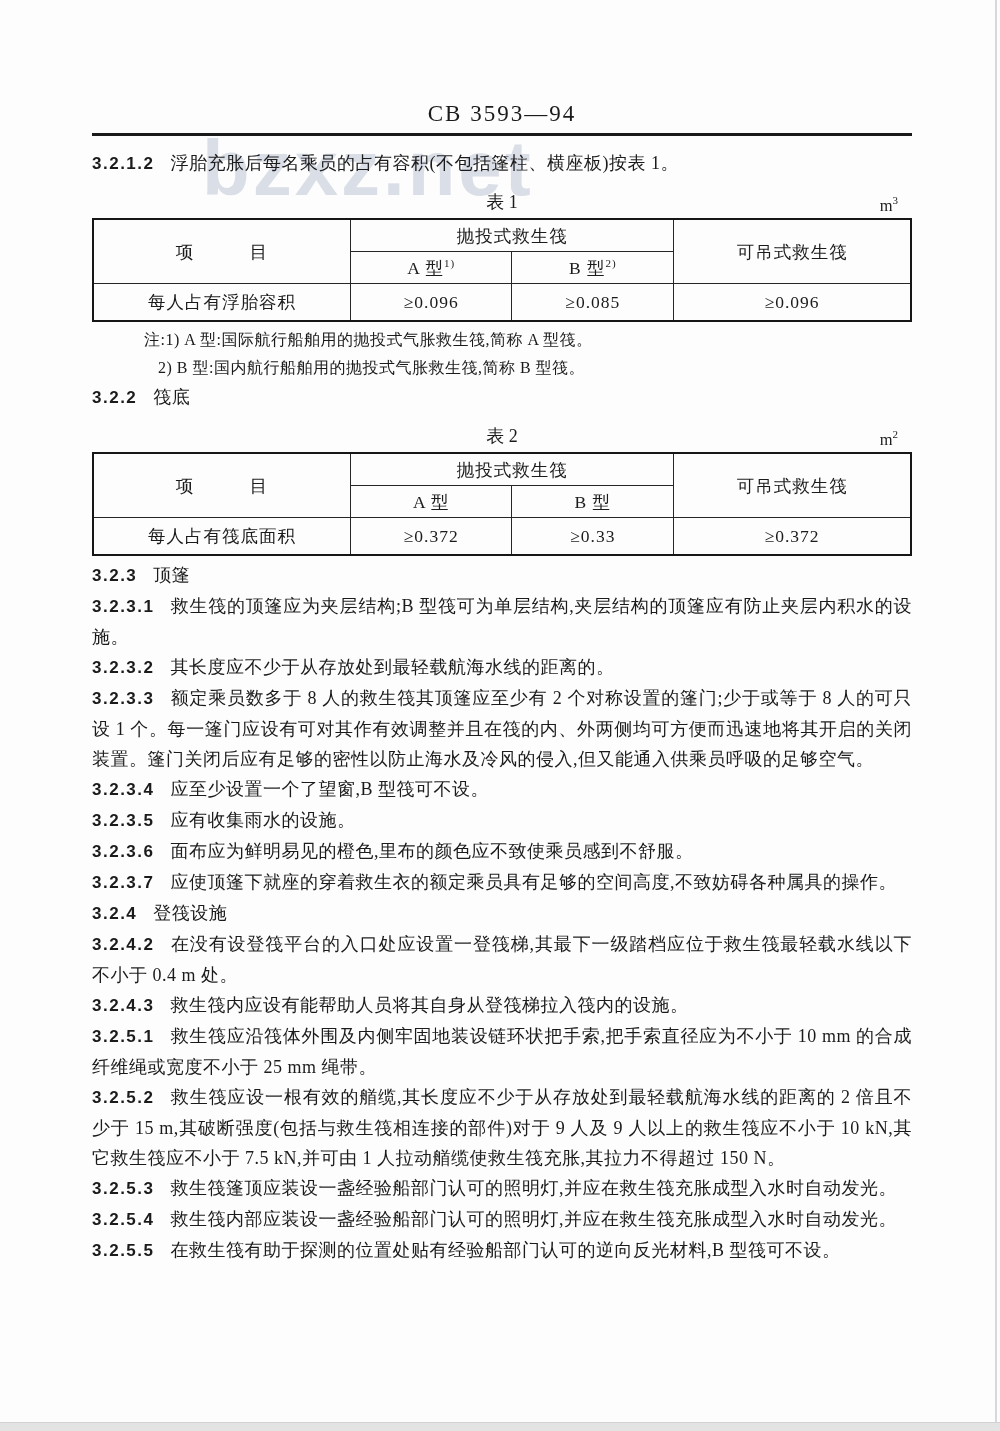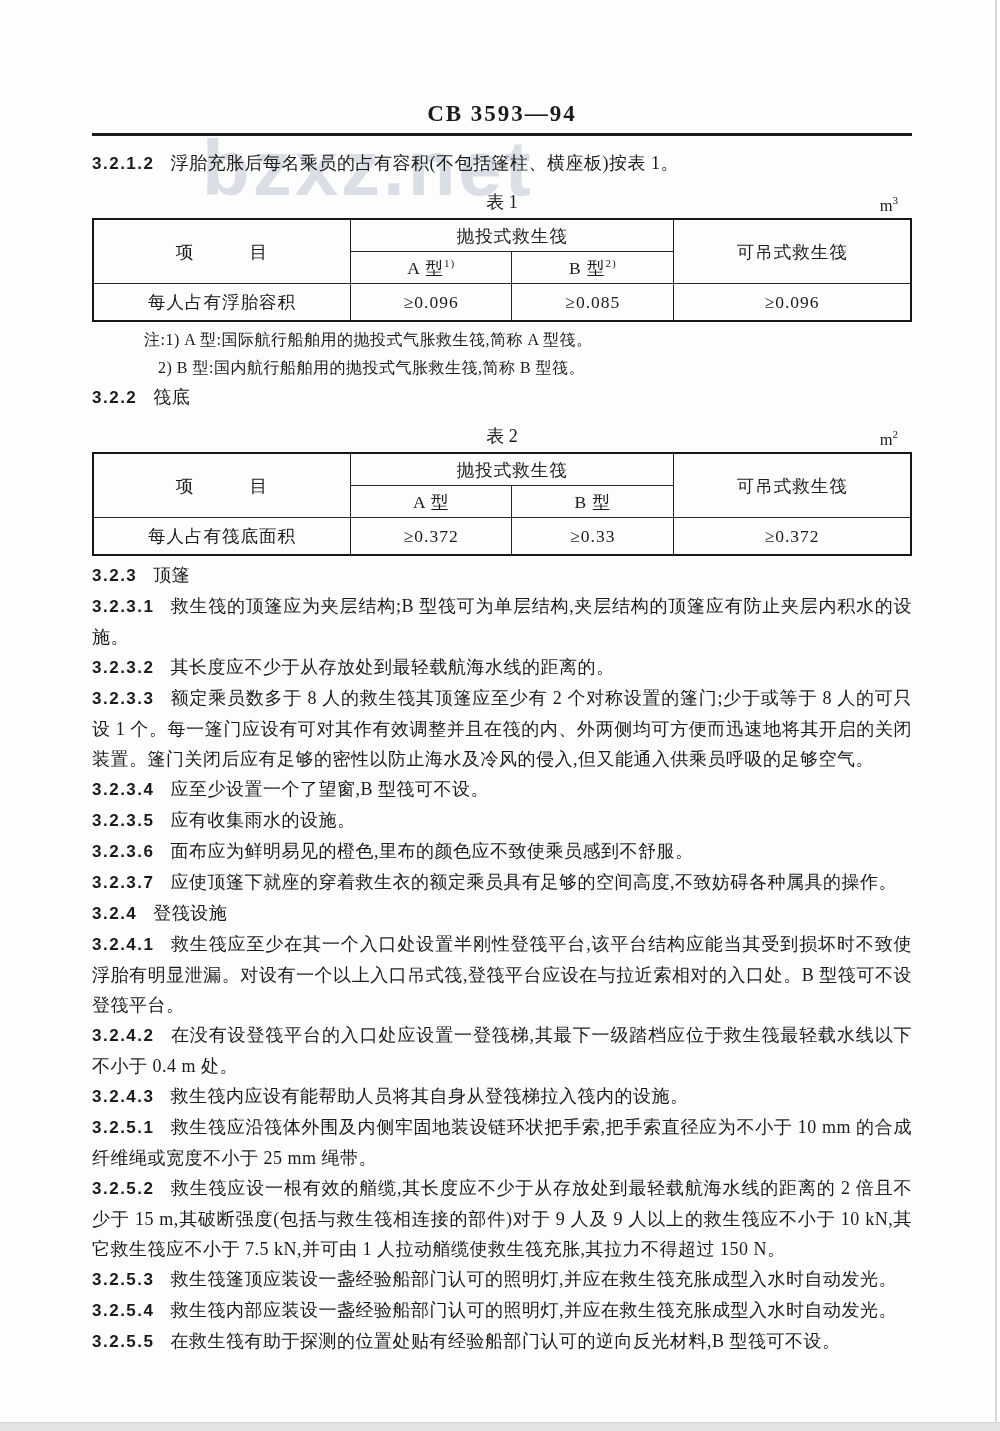--- a/index.html
+++ b/index.html
@@ -12,21 +12,21 @@
   .edge-right { position:absolute; top:0; right:3px; width:2px; height:100%; background:#d8d8d8; }
   .edge-bottom { position:absolute; left:0; bottom:0; width:100%; height:8px; background:#e3e3e3; border-top:1px solid #d2d2d2; }
   .watermark {
     position:absolute; left:202px; top:123px; z-index:0;
     font-family:"Liberation Sans","DejaVu Sans",sans-serif;
     font-size:78px; font-weight:bold; letter-spacing:3px;
     color:rgba(165,176,198,0.40); user-select:none;
   }
   .content { position:relative; z-index:1; padding:100px 88px 0 92px; }
   .doc-title {
-    text-align:center; font-size:23px; font-weight:bold; letter-spacing:2px;
+    text-align:center; font-size:23px; font-weight:normal; letter-spacing:2px;
     line-height:28px; font-family:"Liberation Serif",serif;
   }
   .head-rule { border:none; border-top:3px solid #1a1a1a; margin:5px 0 12px 0; }
   .para { font-size:18px; line-height:30px; text-align:justify; letter-spacing:0.5px; }
   .para .num {
     font-family:"Liberation Sans","DejaVu Sans",sans-serif;
     font-weight:bold; font-size:17px; letter-spacing:1.5px; margin-right:16px;
   }
   .note { font-size:16px; line-height:28px; padding-left:52px; letter-spacing:0.5px; }
   .note.second { padding-left:66px; }
@@ -150,23 +150,20 @@
     <div class="para">
       <span class="num">3.2.3.6</span><span>面布应为鲜明易见的橙色,里布的颜色应不致使乘员感到不舒服。</span>
     </div>
     <div class="para">
       <span class="num">3.2.3.7</span><span>应使顶篷下就座的穿着救生衣的额定乘员具有足够的空间高度,不致妨碍各种属具的操作。</span>
     </div>
     <div class="para">
       <span class="num">3.2.4</span><span>登筏设施</span>
     </div>
     <div class="para">
-      <span class="num">3.2.4.1</span><span>救生筏应至少在其一个入口处设置半刚性登筏平台,该平台结构应能当其受到损坏时不致使浮胎有明显泄漏。对设有一个以上入口吊式筏,登筏平台应设在与拉近索相对的入口处。B 型筏可不设登筏平台。</span>
-    </div>
-    <div class="para">
       <span class="num">3.2.4.2</span><span>在没有设登筏平台的入口处应设置一登筏梯,其最下一级踏档应位于救生筏最轻载水线以下不小于 0.4 m 处。</span>
     </div>
     <div class="para">
       <span class="num">3.2.4.3</span><span>救生筏内应设有能帮助人员将其自身从登筏梯拉入筏内的设施。</span>
     </div>
     <div class="para">
       <span class="num">3.2.5.1</span><span>救生筏应沿筏体外围及内侧牢固地装设链环状把手索,把手索直径应为不小于 10 mm 的合成纤维绳或宽度不小于 25 mm 绳带。</span>
     </div>
     <div class="para">
       <span class="num">3.2.5.2</span><span>救生筏应设一根有效的艏缆,其长度应不少于从存放处到最轻载航海水线的距离的 2 倍且不少于 15 m,其破断强度(包括与救生筏相连接的部件)对于 9 人及 9 人以上的救生筏应不小于 10 kN,其它救生筏应不小于 7.5 kN,并可由 1 人拉动艏缆使救生筏充胀,其拉力不得超过 150 N。</span>

